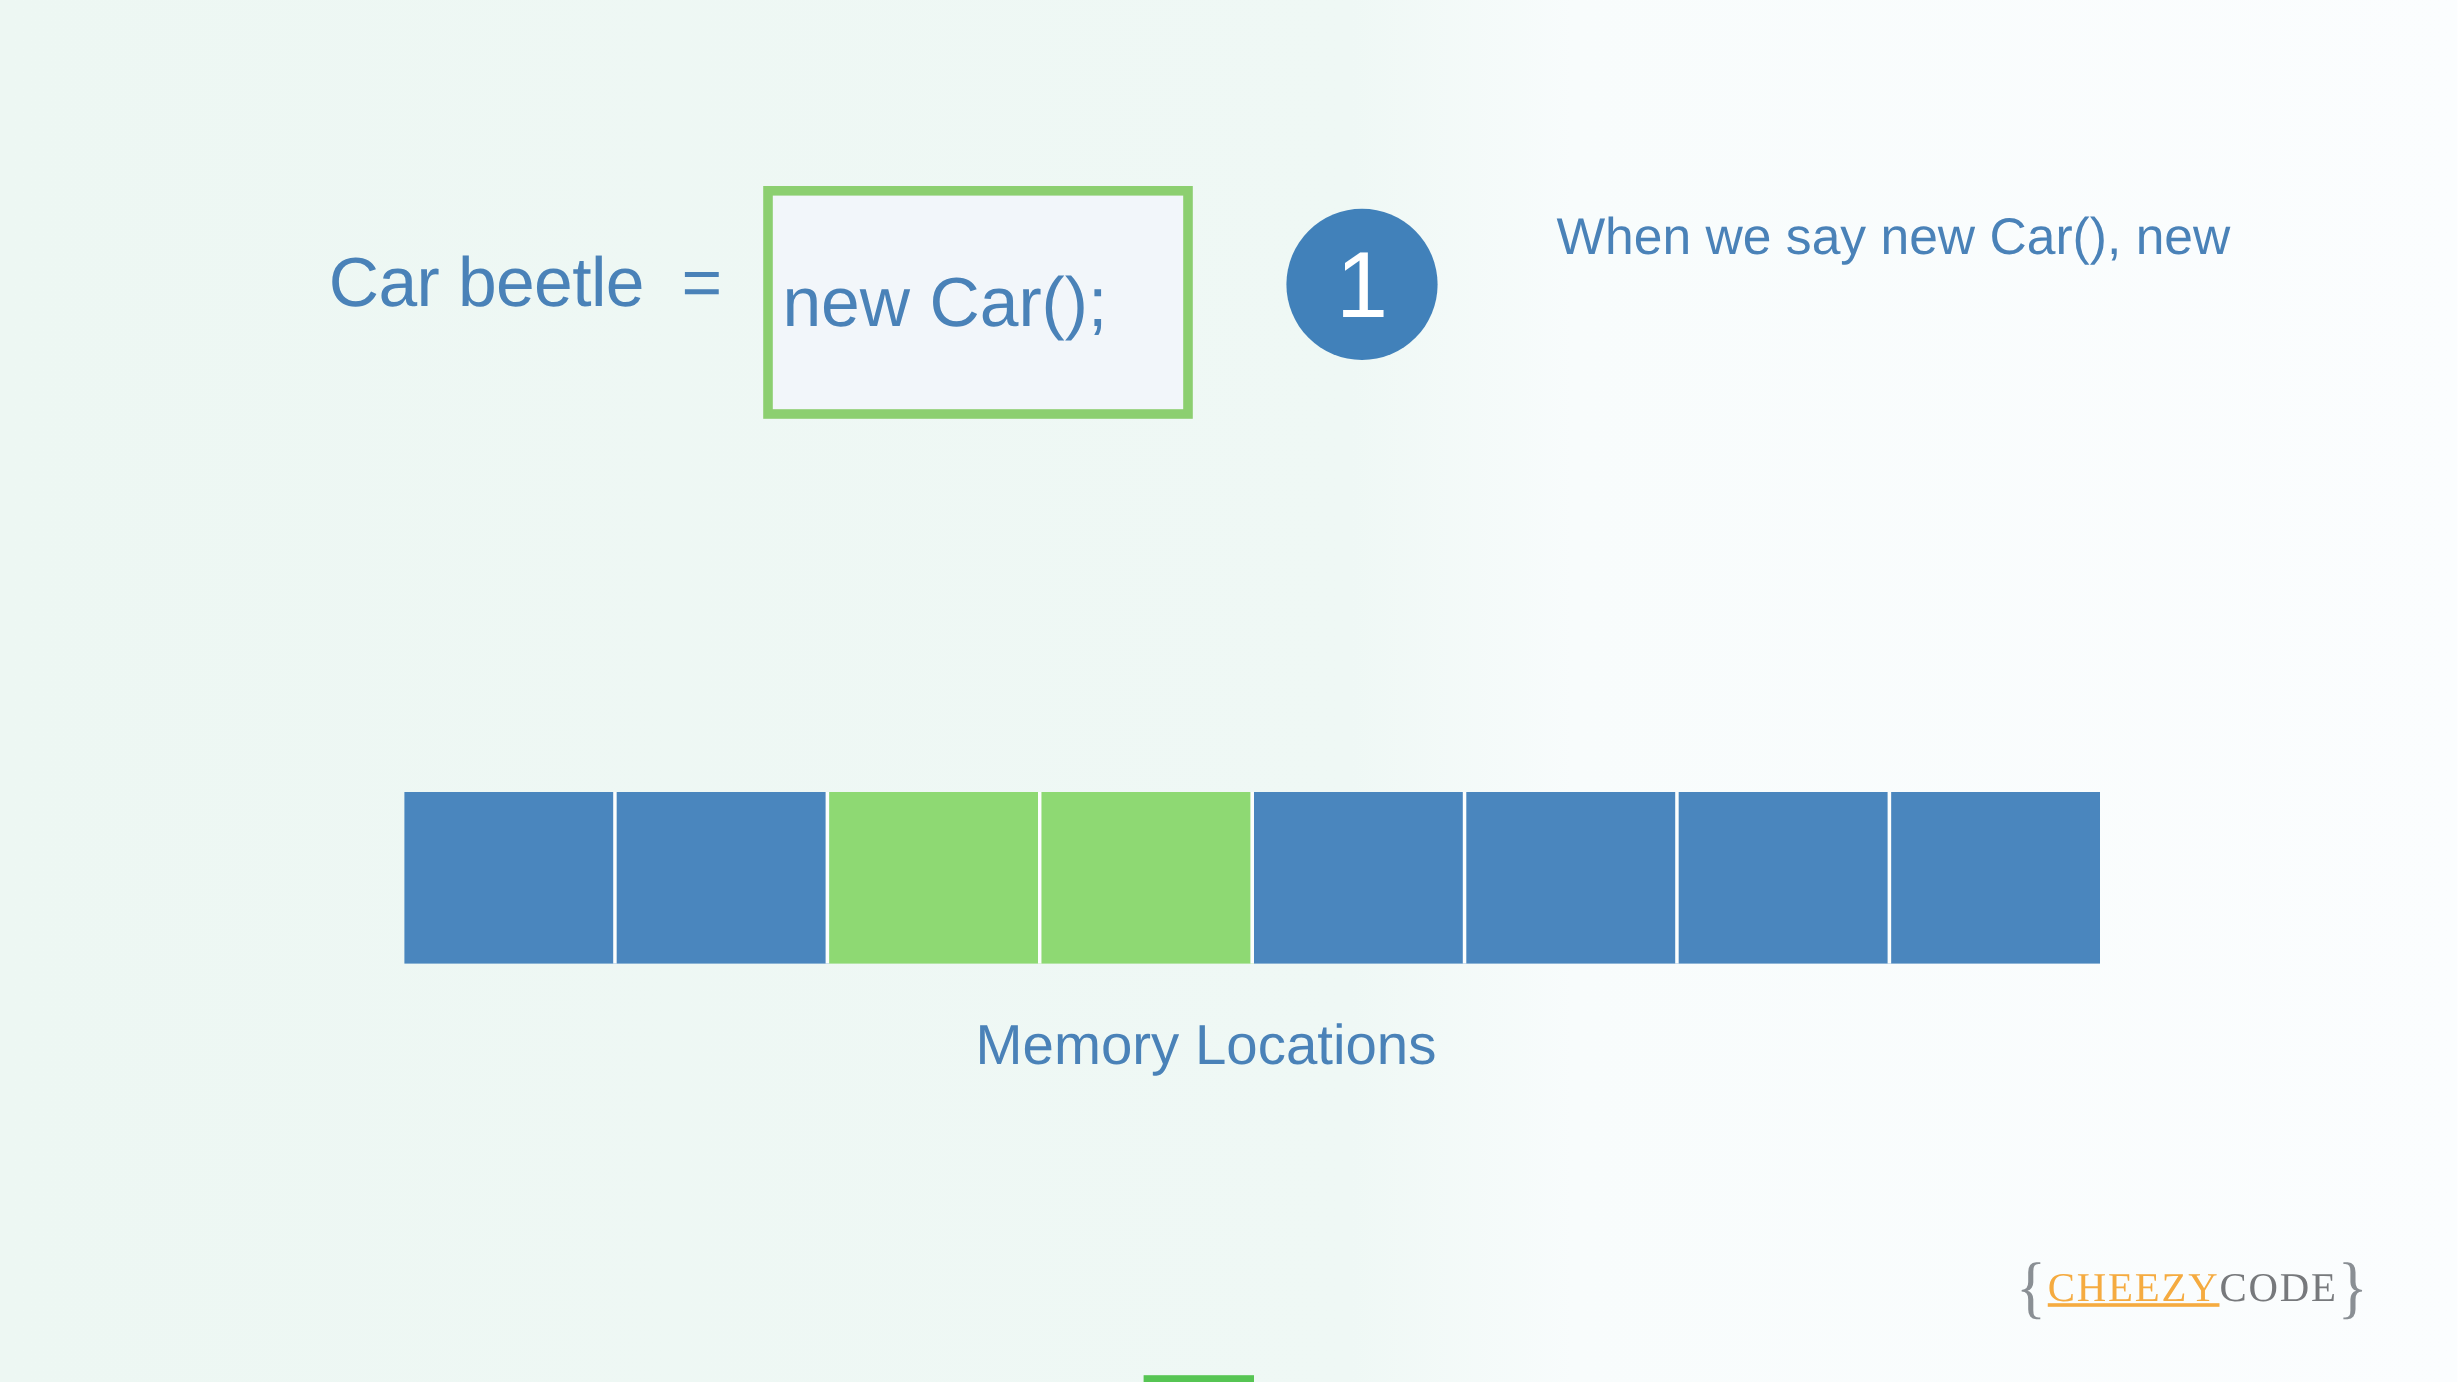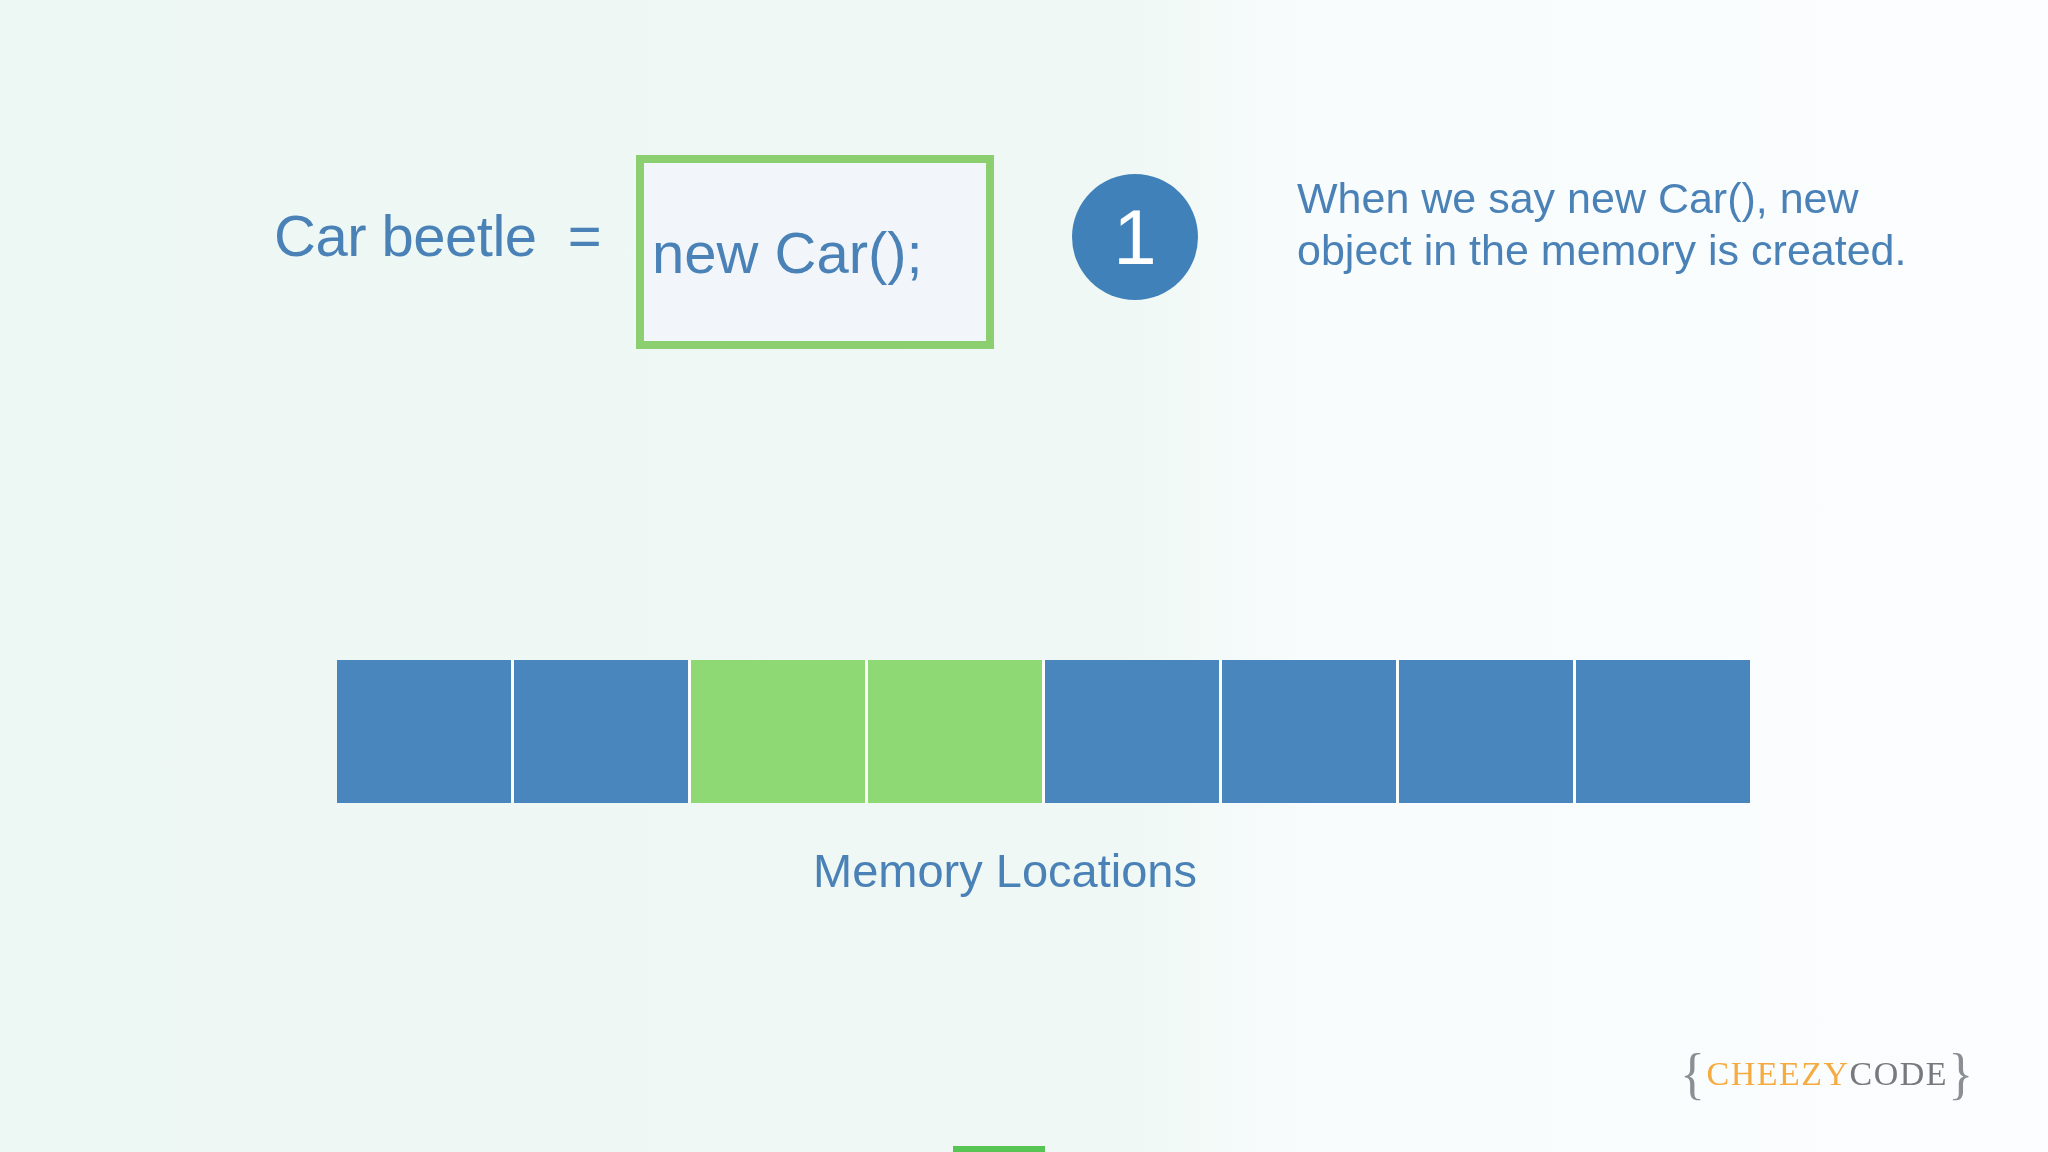--- a/index.html
+++ b/index.html
@@ -89,21 +89,21 @@
     display: flex; align-items: center;
     letter-spacing: 1.5px;
     font-size: 34px;
   }
   .logo .brace {
     font-size: 52px; font-weight: 300;
     color: var(--logo-gray-light);
     line-height: 1;
     transform: scaleY(1.1);
   }
-  .logo .brand-primary   { color: var(--logo-orange); }
+  .logo .brand-primary   { color: var(--logo-orange); text-decoration: underline; }
   .logo .brand-secondary { color: var(--logo-gray); }
 
   
   .progress-sliver {
     position: absolute;
     left: 953px; top: 1146px;
     width: 92px; height: 6px;
     background: var(--sliver-green);
   }
 </style>
@@ -117,21 +117,20 @@
   <div class="code-box">
     <span class="expr">new Car();</span>
   </div>
 
   <div class="step-badge">
     <span>1</span>
   </div>
 
   <div class="annotation">
     <div>When we say new Car(), new</div>
-    <div>object in the memory is created.</div>
   </div>
 
   <div class="memory-row">
       <div class="memory-cell" style="background: rgb(74, 134, 190);"></div>
       <div class="memory-cell" style="background: rgb(74, 134, 190);"></div>
       <div class="memory-cell" style="background: rgb(142, 217, 115);"></div>
       <div class="memory-cell" style="background: rgb(142, 217, 115);"></div>
       <div class="memory-cell" style="background: rgb(74, 134, 190);"></div>
       <div class="memory-cell" style="background: rgb(74, 134, 190);"></div>
       <div class="memory-cell" style="background: rgb(74, 134, 190);"></div>

